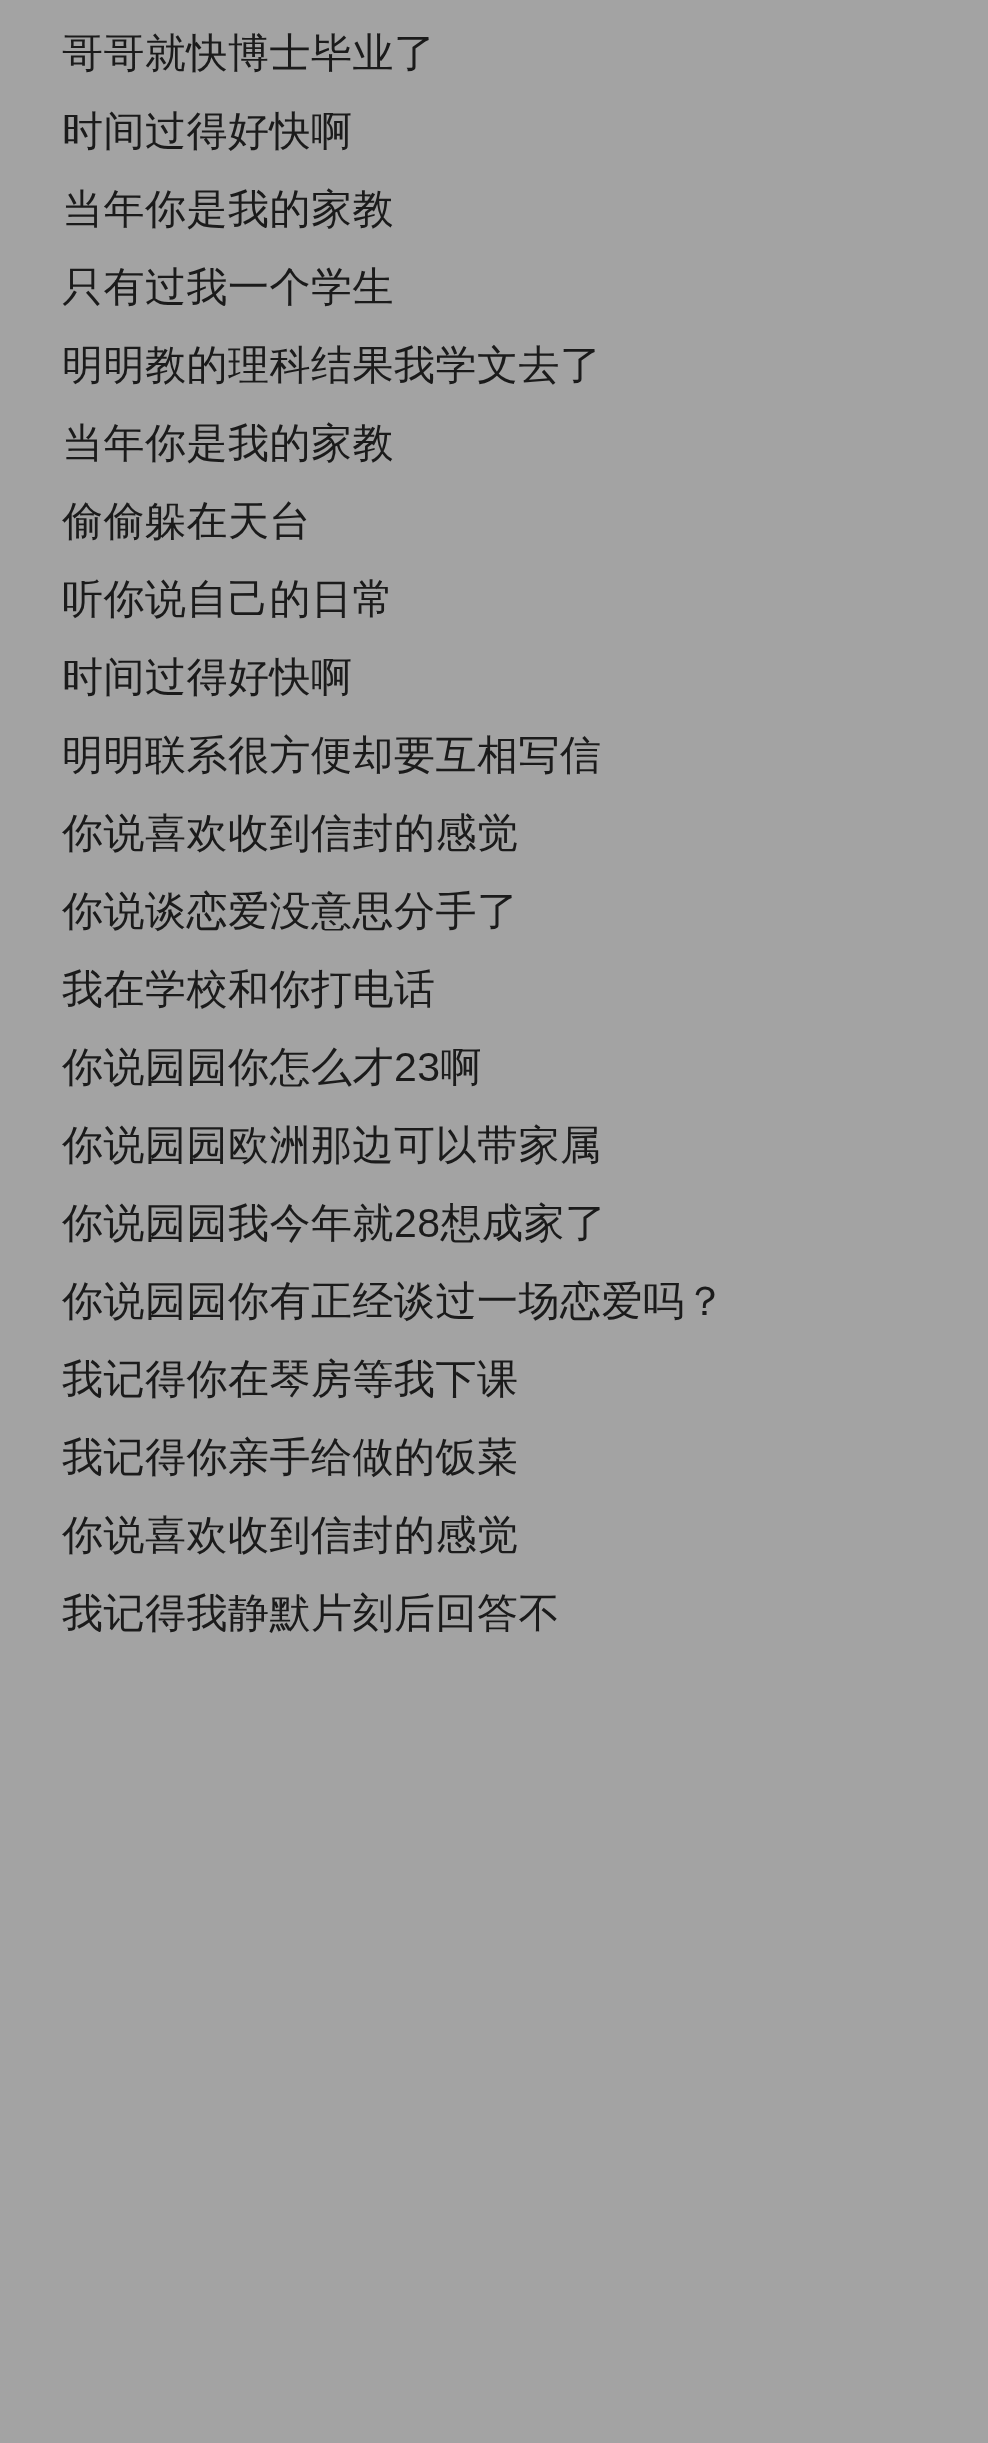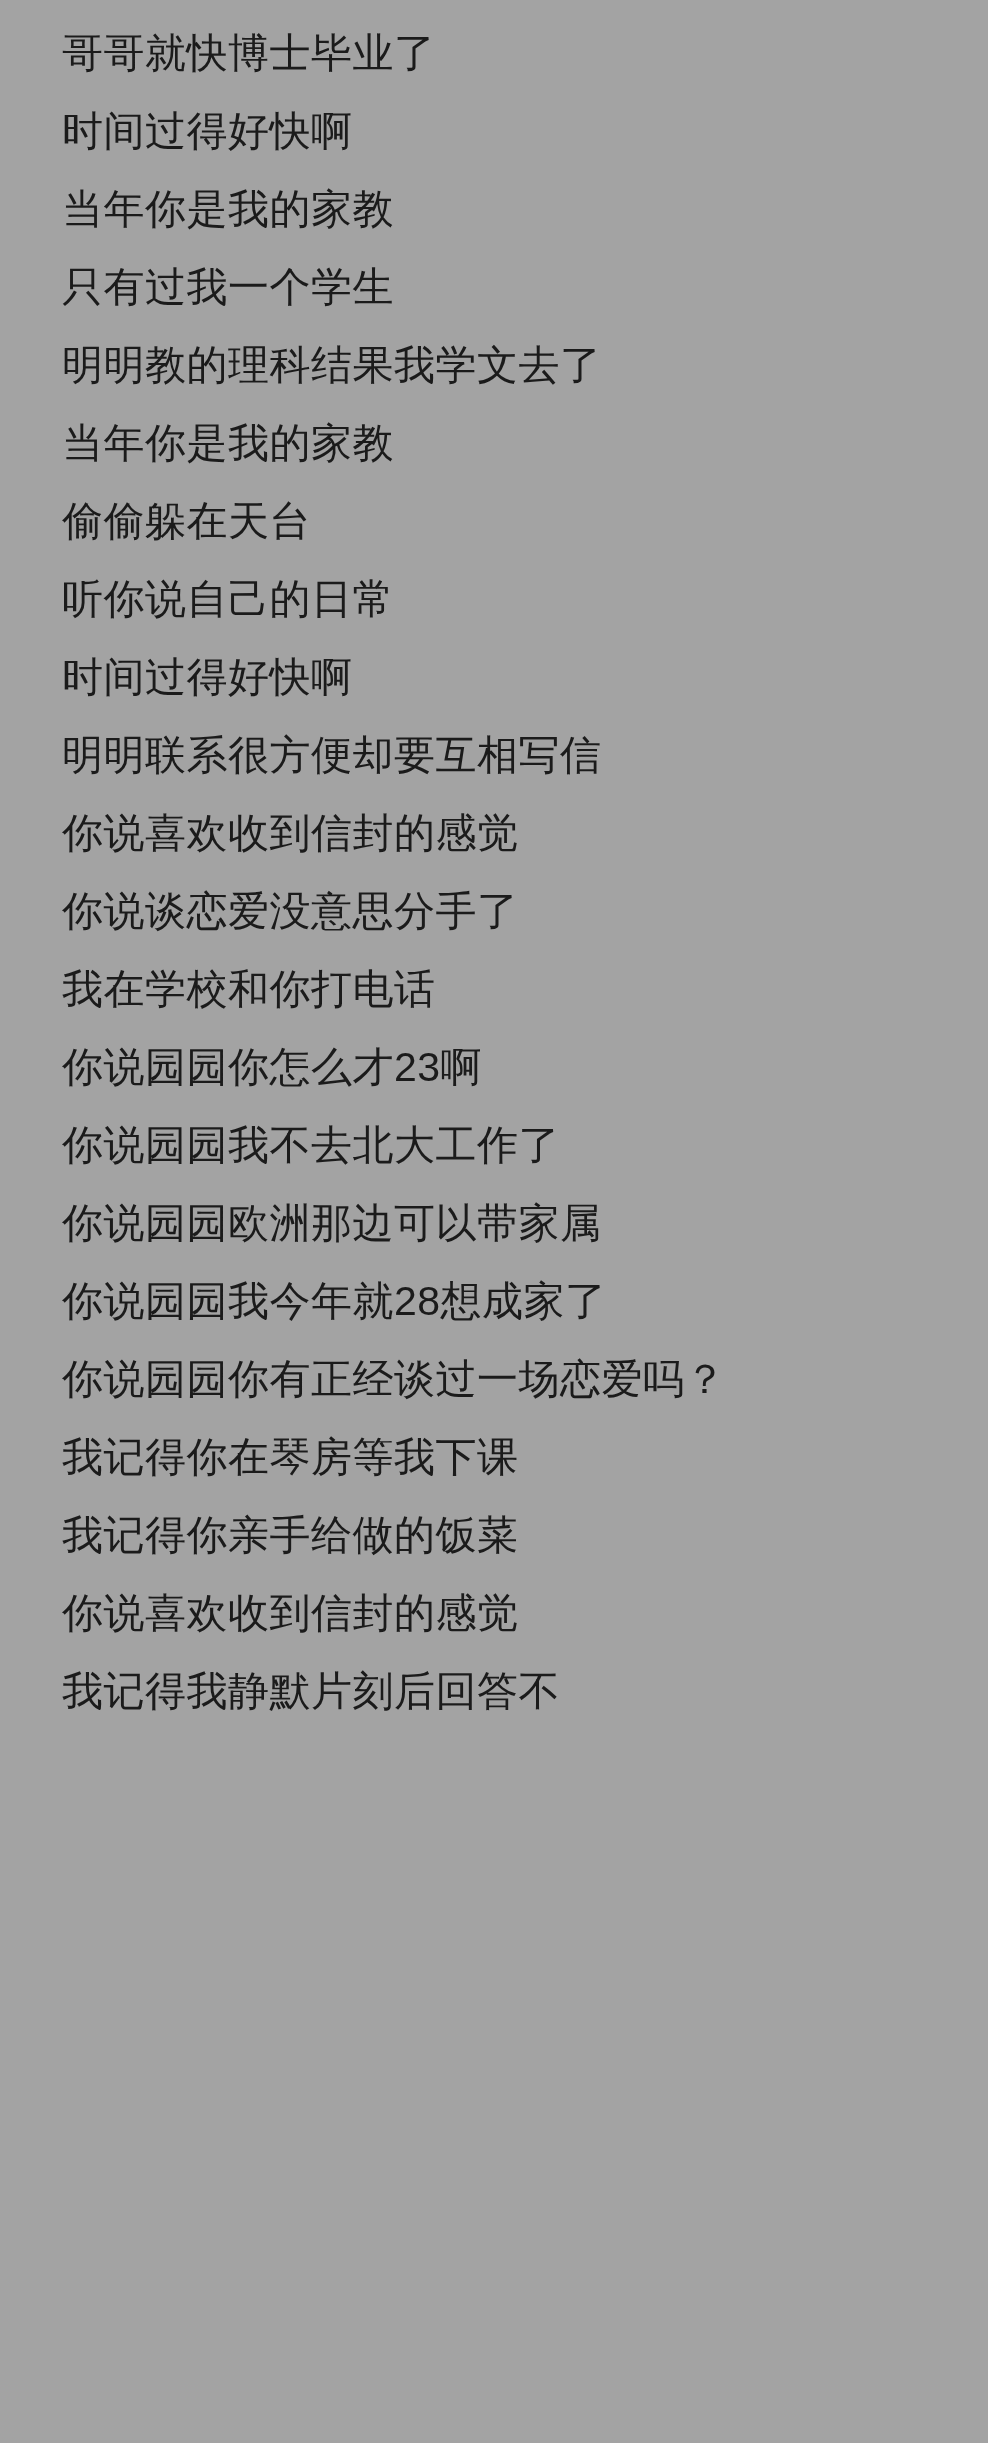--- a/index.html
+++ b/index.html
@@ -49,21 +49,20 @@
     <div class="line">明明教的理科结果我学文去了</div>
     <div class="line">当年你是我的家教</div>
     <div class="line">偷偷躲在天台</div>
     <div class="line">听你说自己的日常</div>
     <div class="line">时间过得好快啊</div>
     <div class="line">明明联系很方便却要互相写信</div>
     <div class="line">你说喜欢收到信封的感觉</div>
     <div class="line">你说谈恋爱没意思分手了</div>
     <div class="line">我在学校和你打电话</div>
     <div class="line">你说园园你怎么才23啊</div>
-    <div class="line">你说园园我不去北大工作了</div>
     <div class="line">你说园园欧洲那边可以带家属</div>
     <div class="line">你说园园我今年就28想成家了</div>
     <div class="line">你说园园你有正经谈过一场恋爱吗？</div>
     <div class="line">我记得你在琴房等我下课</div>
     <div class="line">我记得你亲手给做的饭菜</div>
     <div class="line">你说喜欢收到信封的感觉</div>
     <div class="line">我记得我静默片刻后回答不</div>
   </div>
 </div>
 

